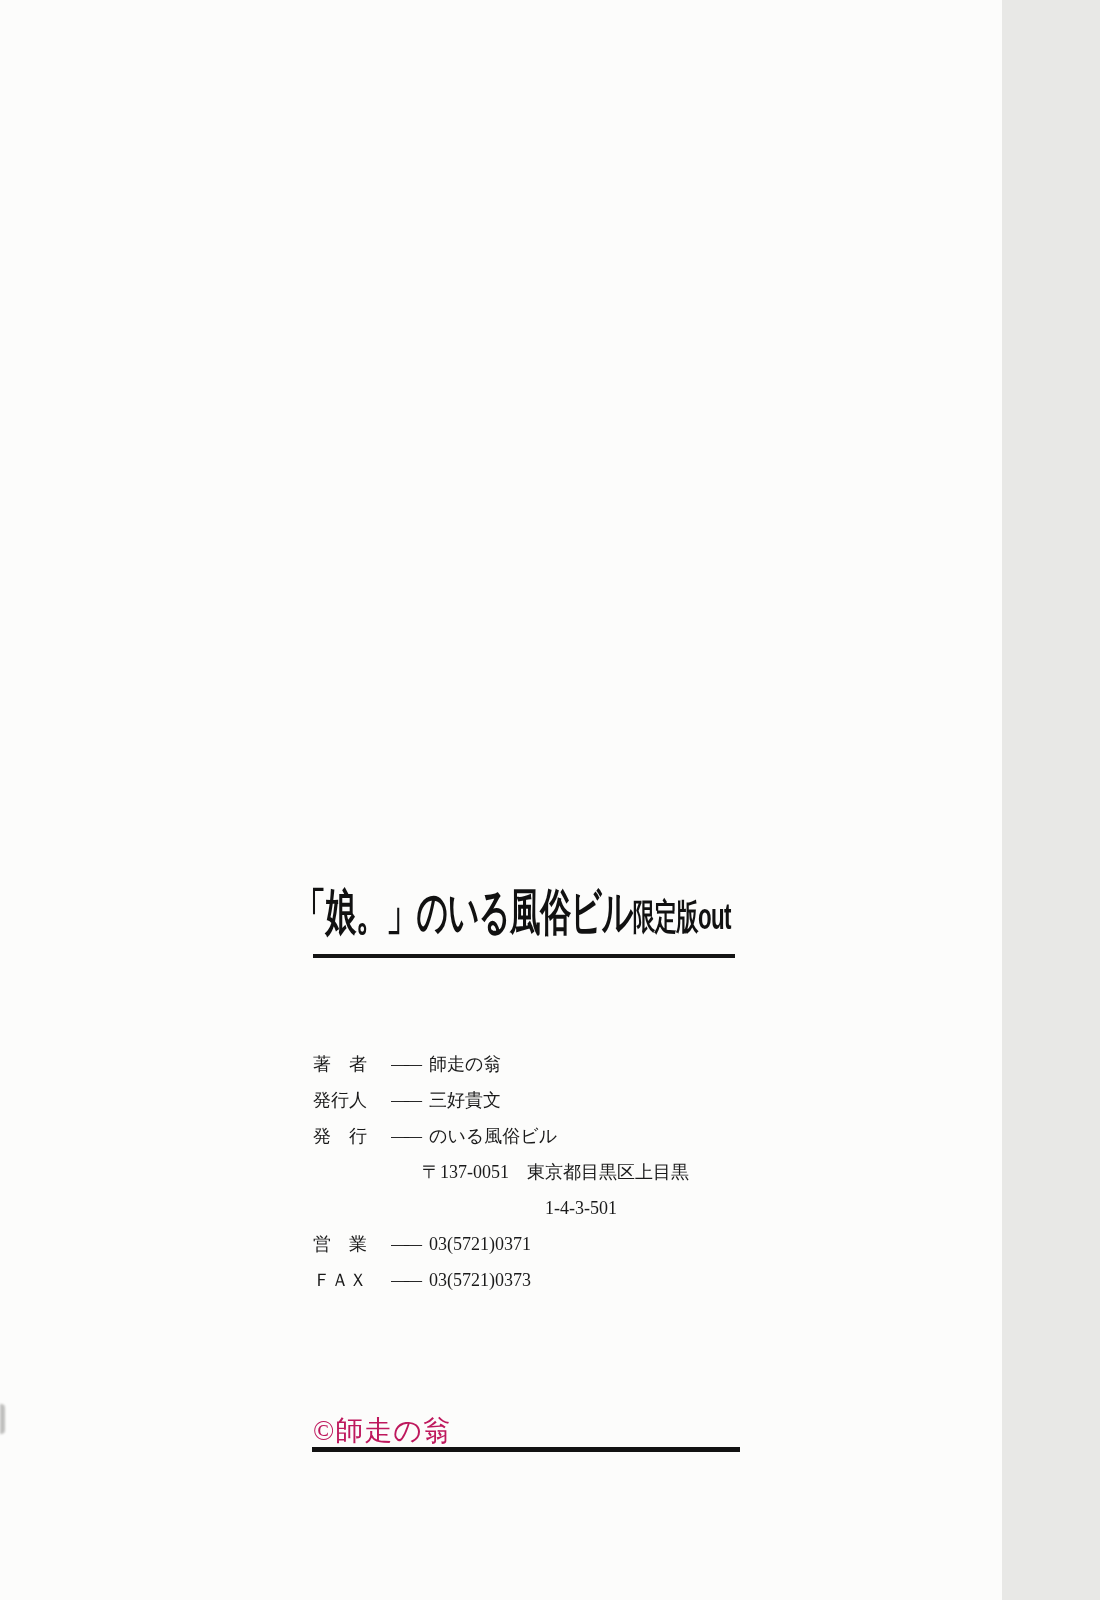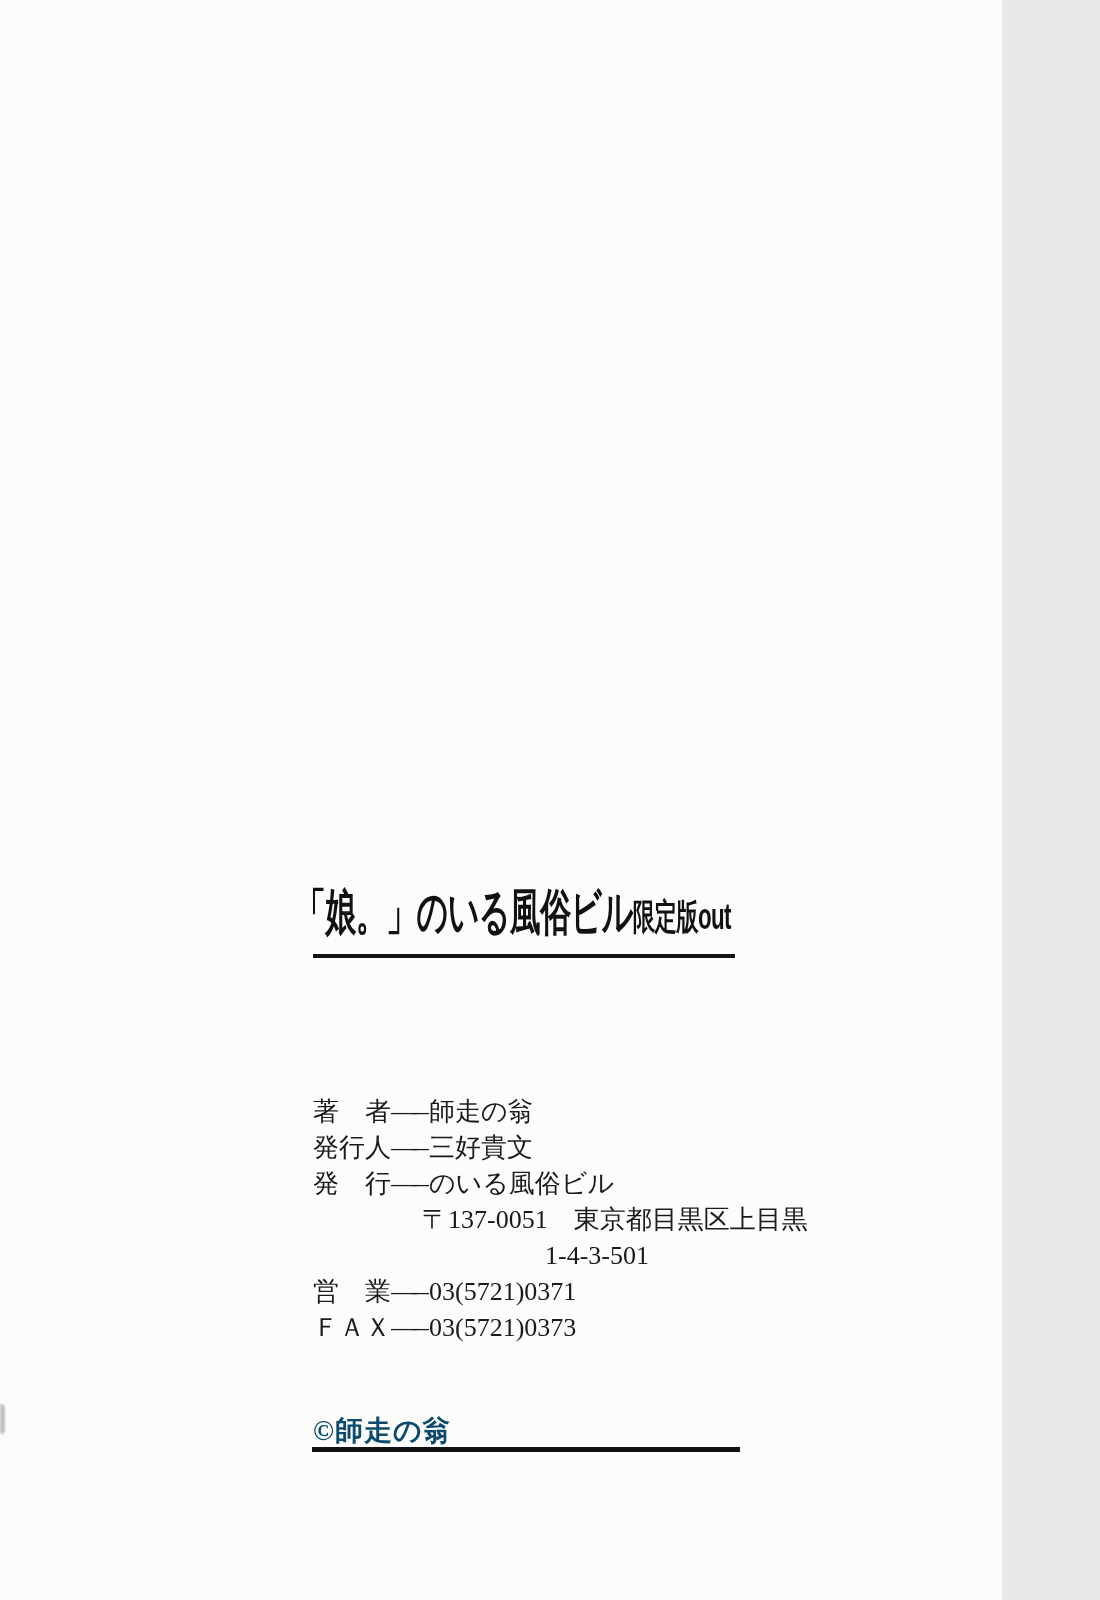--- a/index.html
+++ b/index.html
@@ -51,23 +51,22 @@
     height: 4px;
     background: #141414;
   }
 
   
   .info-rows {
     position: absolute;
     left: 313px;
     top: 1046px;
     width: 480px;
-    font-size: 26px;
+    font-size: 18px;
     color: #1a1a1a;
-    margin-top: 48px;
   }
   .info-row {
     display: flex;
     align-items: baseline;
     height: 36px;
     line-height: 36px;
     white-space: pre;
   }
   .info-row .lbl {
     display: inline-block;
@@ -85,23 +84,23 @@
   .indent-1 { padding-left: 109px; }
   .indent-2 { padding-left: 232px; }
   .indent-3 { padding-left: 101px; }
 
   
   .copyright {
     position: absolute;
     left: 313px;
     top: 1412px;
     font-size: 28px;
-    font-weight: bold;
+    font-weight: normal;
     letter-spacing: 1px;
-    color: #0c4a6e;
+    color: #be185d;
   }
   .bottom-rule {
     position: absolute;
     left: 312px;
     top: 1447px;
     width: 428px;
     height: 5px;
     background: #121212;
   }
 

